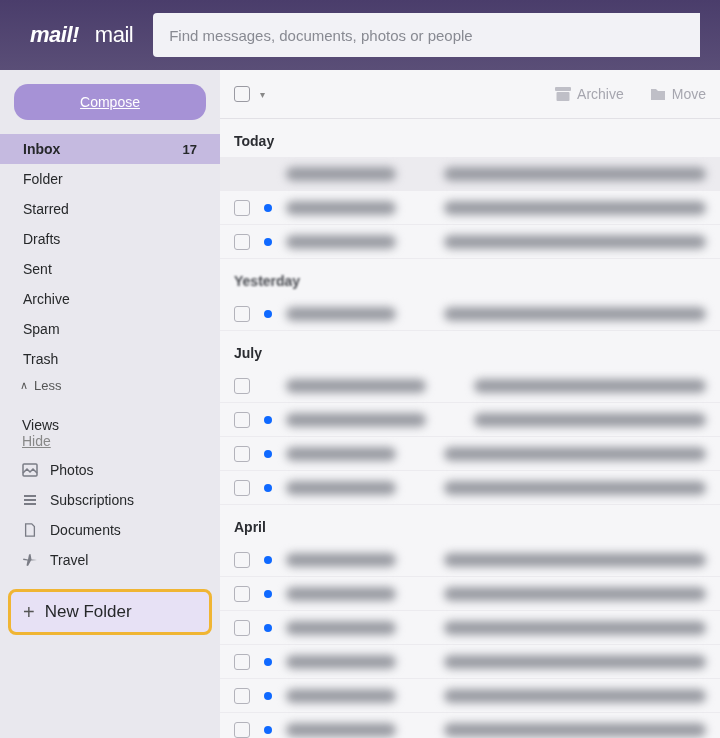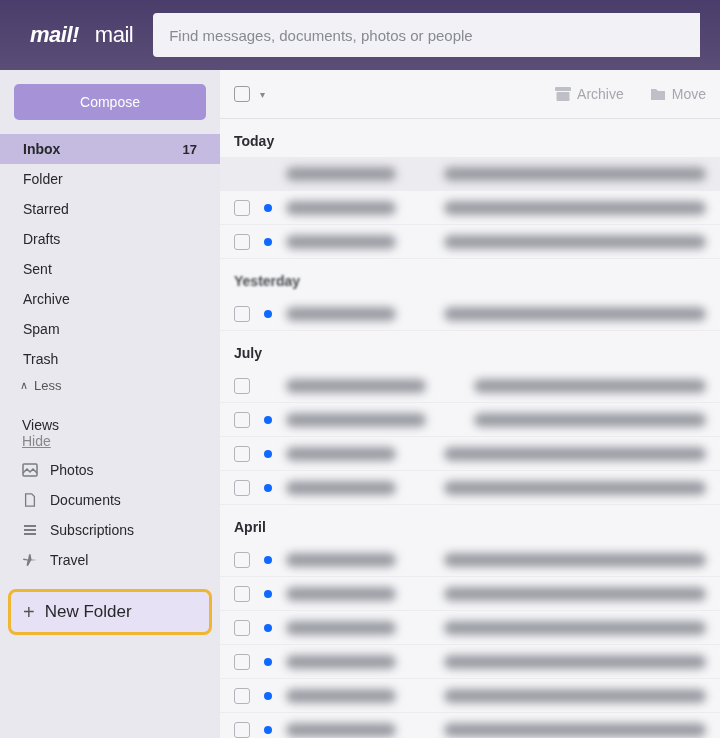--- a/index.html
+++ b/index.html
@@ -45,25 +45,26 @@
       padding: 14px 0 0;
       flex-shrink: 0;
       overflow: hidden;
     }
     .compose-btn {
       margin: 0 14px 14px;
       height: 36px;
       background: #a692d6;
       color: #fff;
       border: none;
-      border-radius: 5px;
+      border-radius: 14px;
       font-size: 14px;
       font-weight: 500;
       width: calc(100% - 28px);
       cursor: pointer;
+      text-decoration: underline;
     }
     .folder-list { list-style: none; }
     .folder {
       display: flex;
       align-items: center;
       justify-content: space-between;
       padding: 0 23px;
       height: 30px;
       font-size: 14px;
       color: #26282a;
@@ -258,33 +259,33 @@
       <span class="vicon">
           <svg viewBox="0 0 16 16" width="16" height="16" fill="currentColor">
             <rect x="1" y="2" width="14" height="12" rx="1" fill="none" stroke="currentColor" stroke-width="1.5"></rect>
             <path d="M1 11l4-4 3 3 3-3 4 4" fill="none" stroke="currentColor" stroke-width="1.5"></path>
           </svg>
         </span>
       <span>Photos</span>
     </div>
     <div class="view-item">
       <span class="vicon">
+          <svg viewBox="0 0 16 16" width="16" height="16" fill="currentColor">
+            <path d="M2 4h12M2 8h12M2 12h12" stroke="currentColor" stroke-width="1.8"></path>
+          </svg>
+        </span>
+      <span>Subscriptions</span>
+    </div>
+    <div class="view-item">
+      <span class="vicon">
           <svg viewBox="0 0 16 16" width="14" height="16" fill="currentColor">
             <path d="M3 1h7l3 3v11H3z" fill="none" stroke="currentColor" stroke-width="1.5"></path>
           </svg>
         </span>
       <span>Documents</span>
-    </div>
-    <div class="view-item">
-      <span class="vicon">
-          <svg viewBox="0 0 16 16" width="16" height="16" fill="currentColor">
-            <path d="M2 4h12M2 8h12M2 12h12" stroke="currentColor" stroke-width="1.8"></path>
-          </svg>
-        </span>
-      <span>Subscriptions</span>
     </div>
     <div class="view-item">
       <span class="vicon">
           <svg viewBox="0 0 16 16" width="16" height="16" fill="currentColor">
             <path d="M15 8l-6 .5L6 14l-1.5-.5 1-5L1 8l.5-1.5L6 7.5l1-5L8.5 2l1 5.5z"></path>
           </svg>
         </span>
       <span>Travel</span>
     </div>
     

